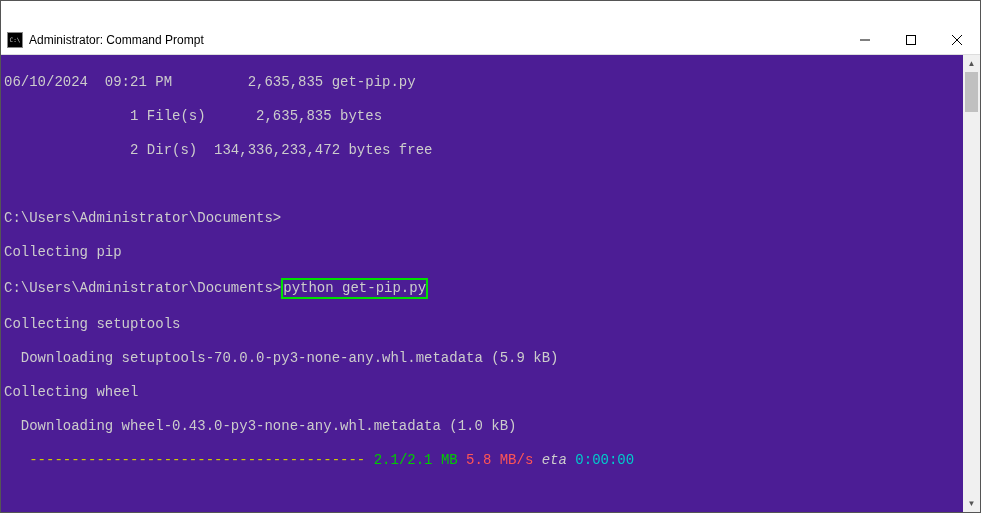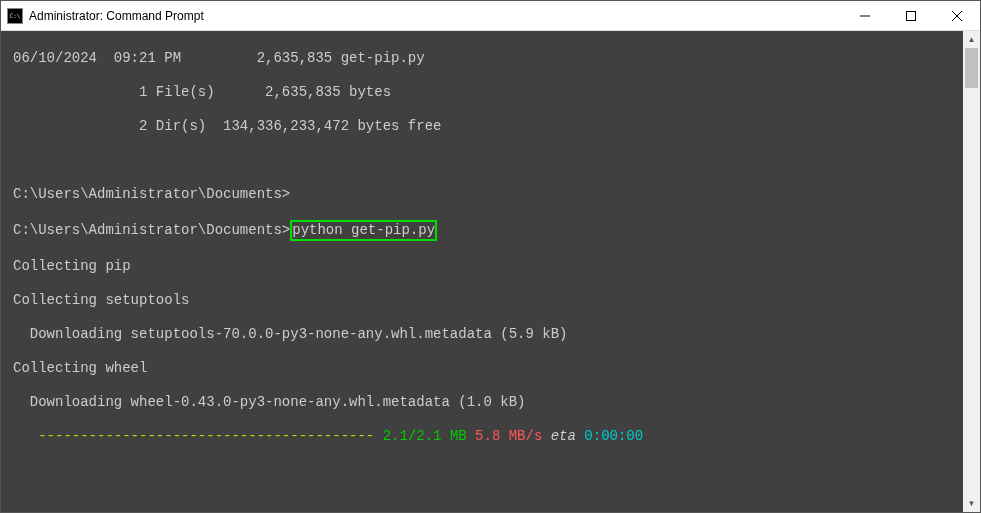--- a/index.html
+++ b/index.html
@@ -21,20 +21,21 @@
     flex-direction: column;
   }
   .titlebar {
     height: 30px;
     background: #fff;
     display: flex;
     align-items: center;
     padding: 0 0 0 6px;
     border-bottom: 1px solid #ddd;
     flex-shrink: 0;
+    margin-top: 24px;
   }
   .window-icon {
     width: 16px;
     height: 16px;
     background: #000;
     border: 1px solid #888;
     margin-right: 6px;
     position: relative;
     display: flex;
     align-items: center;
@@ -68,26 +69,26 @@
     cursor: pointer;
   }
   .terminal-wrap {
     flex: 1;
     display: flex;
     background: #000;
     overflow: hidden;
   }
   .terminal {
     flex: 1;
-    background: #404040;
+    background: #4c1d95;
     color: #ccc;
     font-family: Consolas, "Courier New", monospace;
     font-size: 14px;
     line-height: 17px;
-    padding: 2px 12px;
+    padding: 2px 3px;
     white-space: pre;
     overflow: hidden;
   }
   .scrollbar {
     width: 17px;
     background: #f0f0f0;
     display: flex;
     flex-direction: column;
   }
   .scroll-arrow {
@@ -148,22 +149,22 @@
     </div>
   </div>
 
   <div class="terminal-wrap">
     <div class="terminal">
 <div class="line">06/10/2024  09:21 PM         2,635,835 get-pip.py</div>
 <div class="line">               1 File(s)      2,635,835 bytes</div>
 <div class="line">               2 Dir(s)  134,336,233,472 bytes free</div>
 <div class="line"></div>
 <div class="line">C:\Users\Administrator\Documents&gt;</div>
+<div class="line">Collecting pip</div>
 <div class="line"><span>C:\Users\Administrator\Documents&gt;</span><span class="hl-green">python get-pip.py</span></div>
-<div class="line">Collecting pip</div>
 <div class="line">Collecting setuptools</div>
 <div class="line">  Downloading setuptools-70.0.0-py3-none-any.whl.metadata (5.9 kB)</div>
 <div class="line">Collecting wheel</div>
 <div class="line">  Downloading wheel-0.43.0-py3-none-any.whl.metadata (1.0 kB)</div>
 <div class="line"><span class="c-yellow">   ---------------------------------------- </span><span class="c-green">2.1/2.1 MB</span><span class="c-red"> 5.8 MB/s</span><span class="c-white"> eta </span><span class="c-cyan">0:00:00</span></div>
 
 
 
 
 

